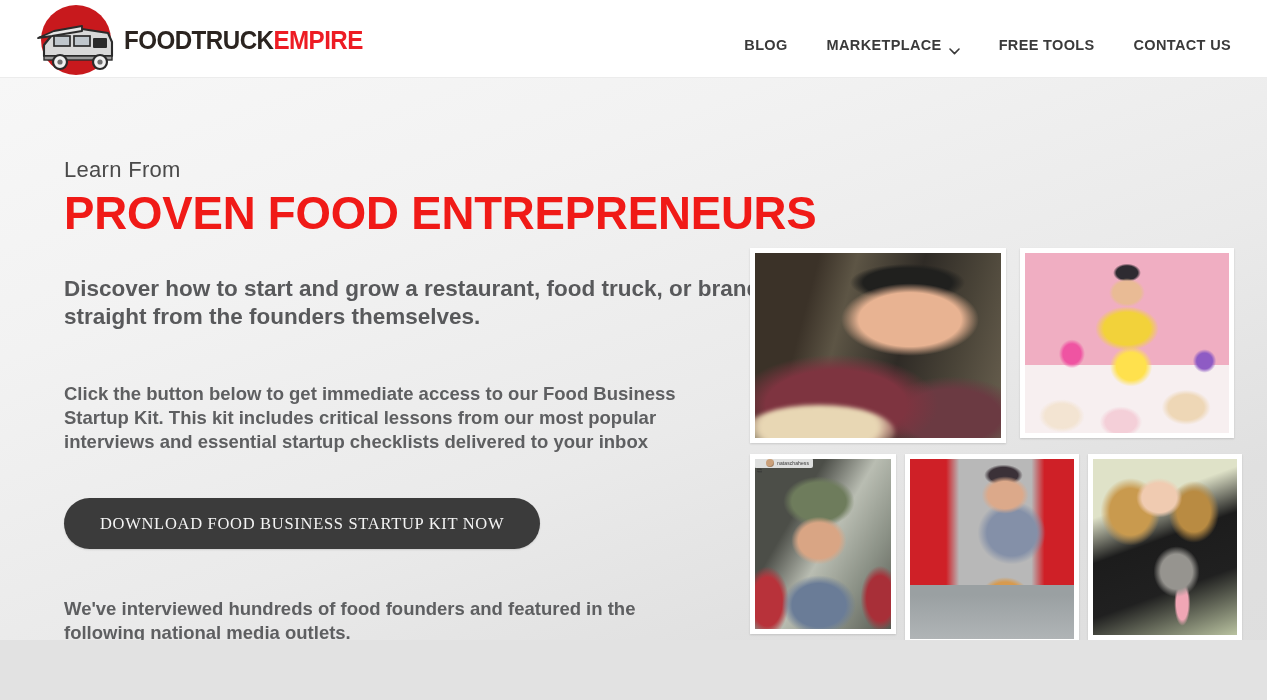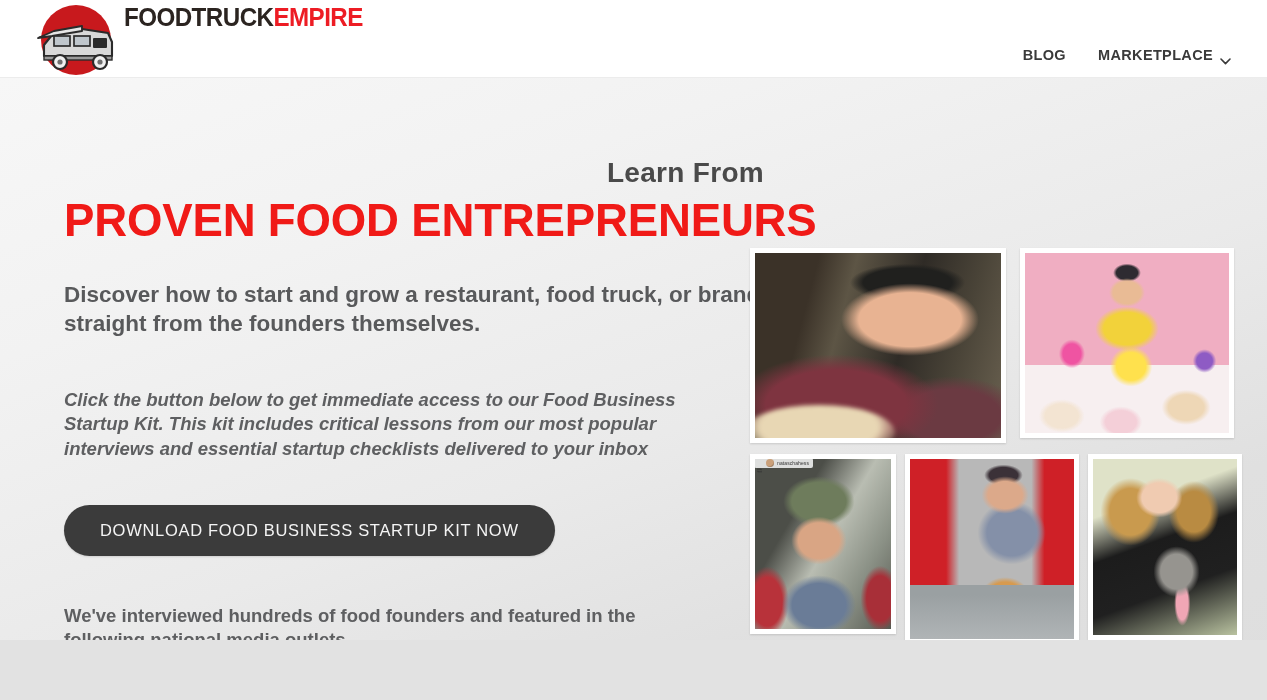--- a/index.html
+++ b/index.html
@@ -34,78 +34,78 @@
   .search-ico svg { display: block; }
 
   
   .header {
     position: absolute; top: 0; left: 0; width: 1267px; height: 78px;
     background: #fff; z-index: 3;
     border-bottom: 1px solid #ececec;
   }
   .logo-wrap {
     position: absolute; left: 30px; top: 2px;
-    display: flex; height: 76px;
+    display: flex; align-items: center; height: 76px;
   }
   .logo-mark { width: 96px; height: 76px; position: relative; }
   .logo-mark svg { display: block; }
   .logo-text {
     font-size: 26px; font-weight: 700; letter-spacing: -0.6px;
     font-family: "Liberation Sans", sans-serif;
     margin-left: -2px;
     transform: scaleX(.93); transform-origin: left center;
   }
   .logo-text .t1 { color: #2b2420; }
   .logo-text .t2 { color: #ed1c24; }
 
   .nav {
-    position: absolute; right: 22px; top: 16px; height: 78px;
-    display: flex; align-items: flex-start; gap: 4px;
+    position: absolute; right: 22px; top: 6px; height: 78px;
+    display: flex; align-items: flex-start; gap: 11px;
   }
   .nav-item {
     display: flex; align-items: center; gap: 7px;
     padding: 0 14px; height: 78px;
     font-size: 14.5px; font-weight: 700; letter-spacing: .35px;
     color: #3a3a3a; text-transform: uppercase;
     cursor: pointer; white-space: nowrap;
   }
   .chev { width: 11px; height: 7px; flex: 0 0 auto; display:block; }
 
   
   .hero {
     position: absolute; top: 78px; left: 0; width: 1267px; height: 622px;
     background: linear-gradient(160deg, #f7f7f7 0%, #f2f2f2 26%, #eaeaea 55%, #e0e0e0 78%, #dedede 100%);
   }
   .hero-left { position: absolute; left: 64px; top: 80px; width: 700px; }
 
   .eyebrow {
-    font-size: 28px; color: #4a4a4a; font-weight: 700;
-    letter-spacing: .3px; line-height: 1.1; text-align: right;
+    font-size: 22px; color: #4a4a4a; font-weight: 400;
+    letter-spacing: .3px; line-height: 1.1;
   }
   .headline {
     font-size: 47px; font-weight: 700; color: #f01a17;
     letter-spacing: -0.2px; line-height: 1.12; margin-top: 5px;
     transform: scaleX(.97); transform-origin: left center;
     white-space: nowrap;
   }
   .lede {
     margin-top: 35px; font-size: 22.5px; font-weight: 700;
     color: #58595b; line-height: 1.26; max-width: 700px;
   }
   .body-copy {
     margin-top: 50px; font-size: 18.5px; font-weight: 700;
-    color: #5e5f61; line-height: 1.31; max-width: 645px; font-style: italic;
+    color: #5e5f61; line-height: 1.31; max-width: 645px;
   }
   .cta {
     margin-top: 44px;
     display: inline-flex; align-items: center; justify-content: center;
     height: 51px; padding: 0 36px;
     background: #3b3b3b; color: #f4f4f4;
     border: none; border-radius: 26px;
-    font-family: Liberation Sans, sans-serif;
+    font-family: Liberation Serif, serif;
     font-size: 16.5px; letter-spacing: .7px; font-weight: 400;
     cursor: pointer; box-shadow: 0 1px 2px rgba(0,0,0,.12);
   }
   .media-note {
     margin-top: 48px; font-size: 18.5px; font-weight: 700;
     color: #5e5f61; line-height: 1.31; max-width: 620px;
   }
 
   
   .collage { position: absolute; left: 750px; top: 170px; width: 500px; }
@@ -264,20 +264,26 @@
         <span>BLOG</span>
       </div>
       <div class="nav-item">
         <span>MARKETPLACE</span>
         <span class="chev">
           <svg viewBox="0 0 11 7">
               <path d="M1 1 L5.5 5.6 L10 1" fill="none" stroke="#3a3a3a" stroke-width="1.6" stroke-linecap="round" stroke-linejoin="round"></path>
             </svg>
         </span>
       </div>
+      <div class="nav-item">
+        <span>FREE TOOLS</span>
+      </div>
+      <div class="nav-item">
+        <span>CONTACT US</span>
+      </div>
     </nav>
   </header>
 
   <section class="hero">
 
     <div class="hero-left">
       <div class="eyebrow">Learn From</div>
       <h1 class="headline">PROVEN FOOD ENTREPRENEURS</h1>
       <p class="lede">Discover how to start and grow a restaurant, food truck, or brand straight from the founders themselves.</p>
       <p class="body-copy">Click the button below to get immediate access to our Food Business Startup Kit. This kit includes critical lessons from our most popular interviews and essential startup checklists delivered to your inbox</p>

